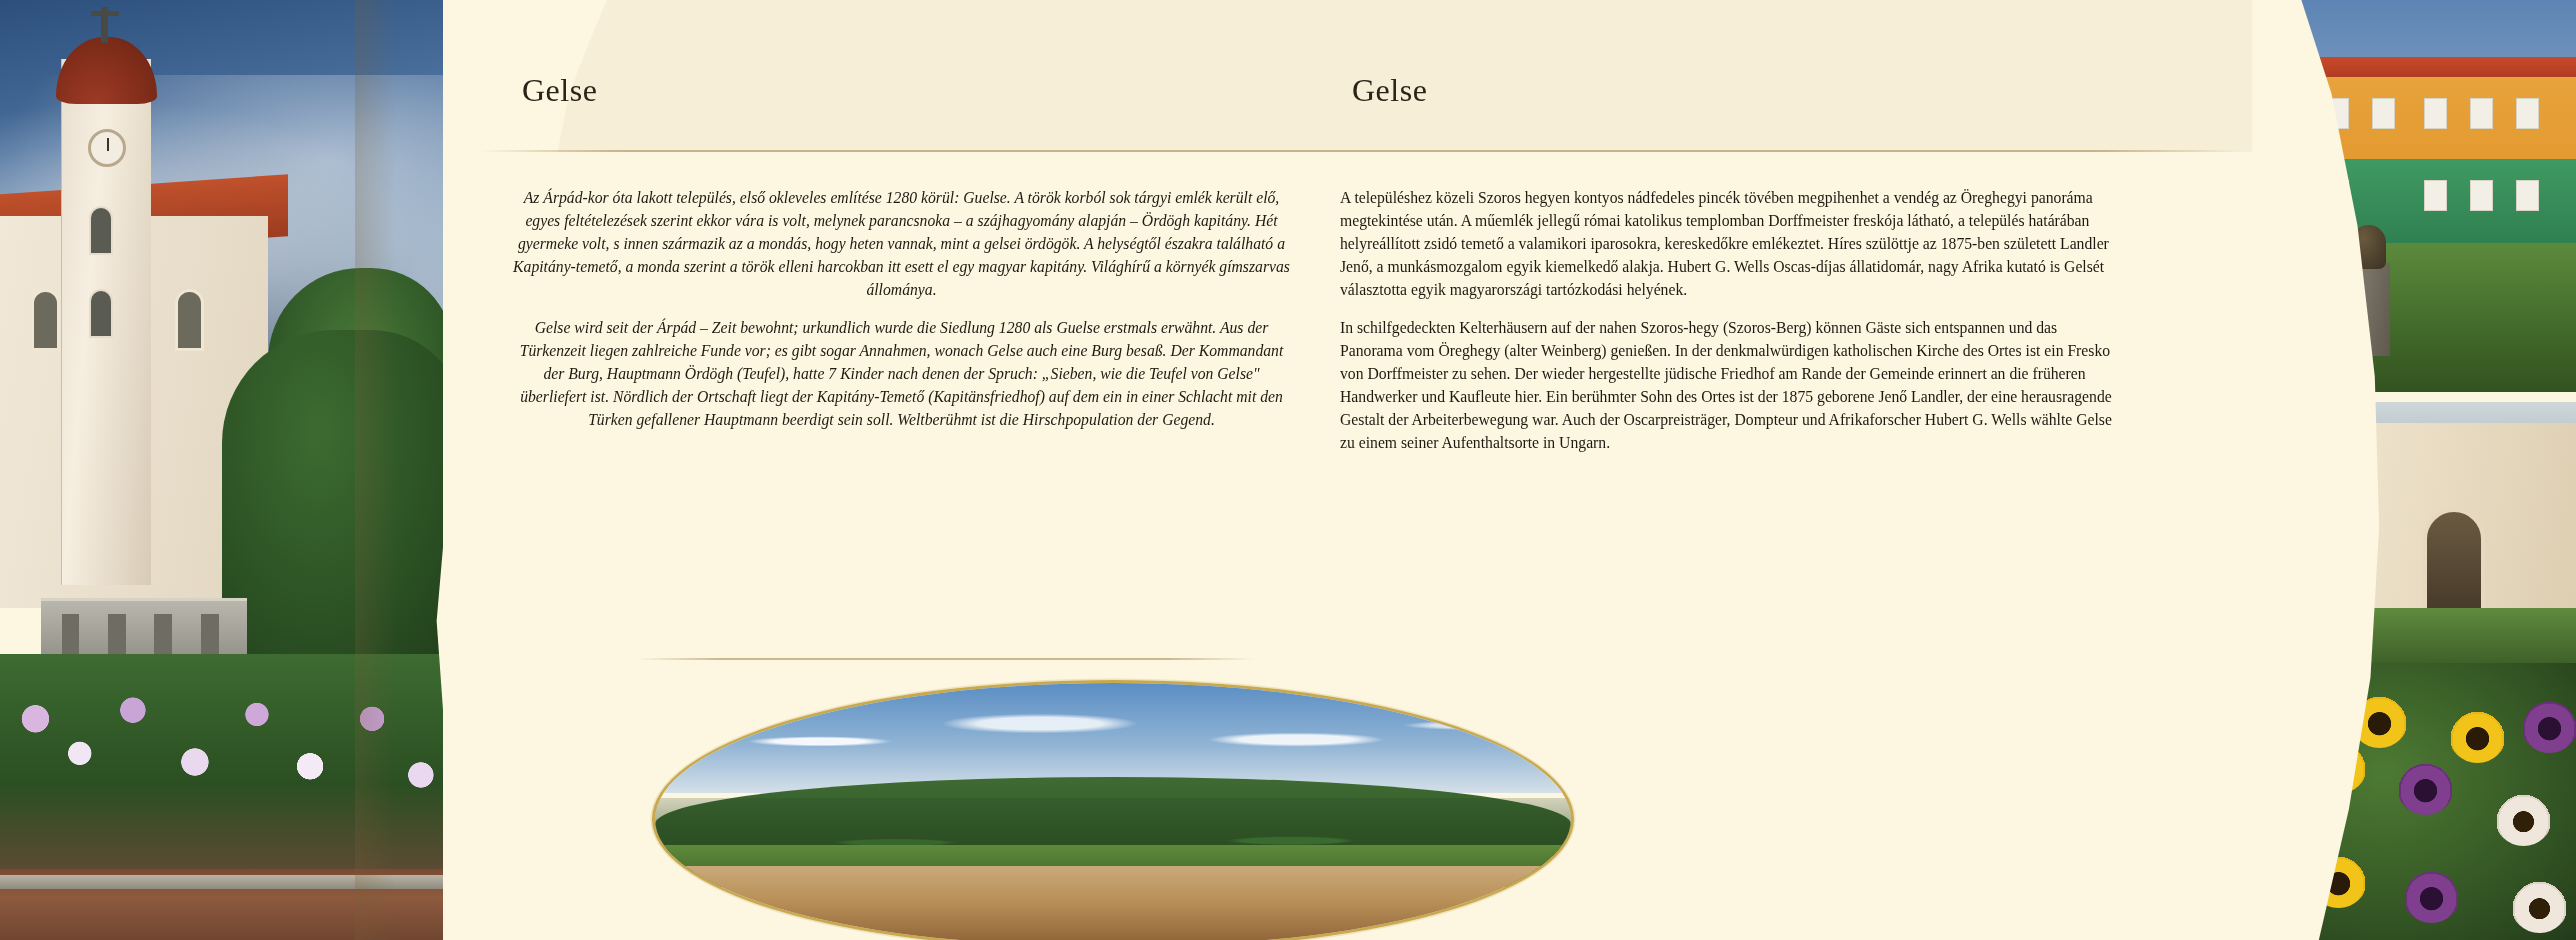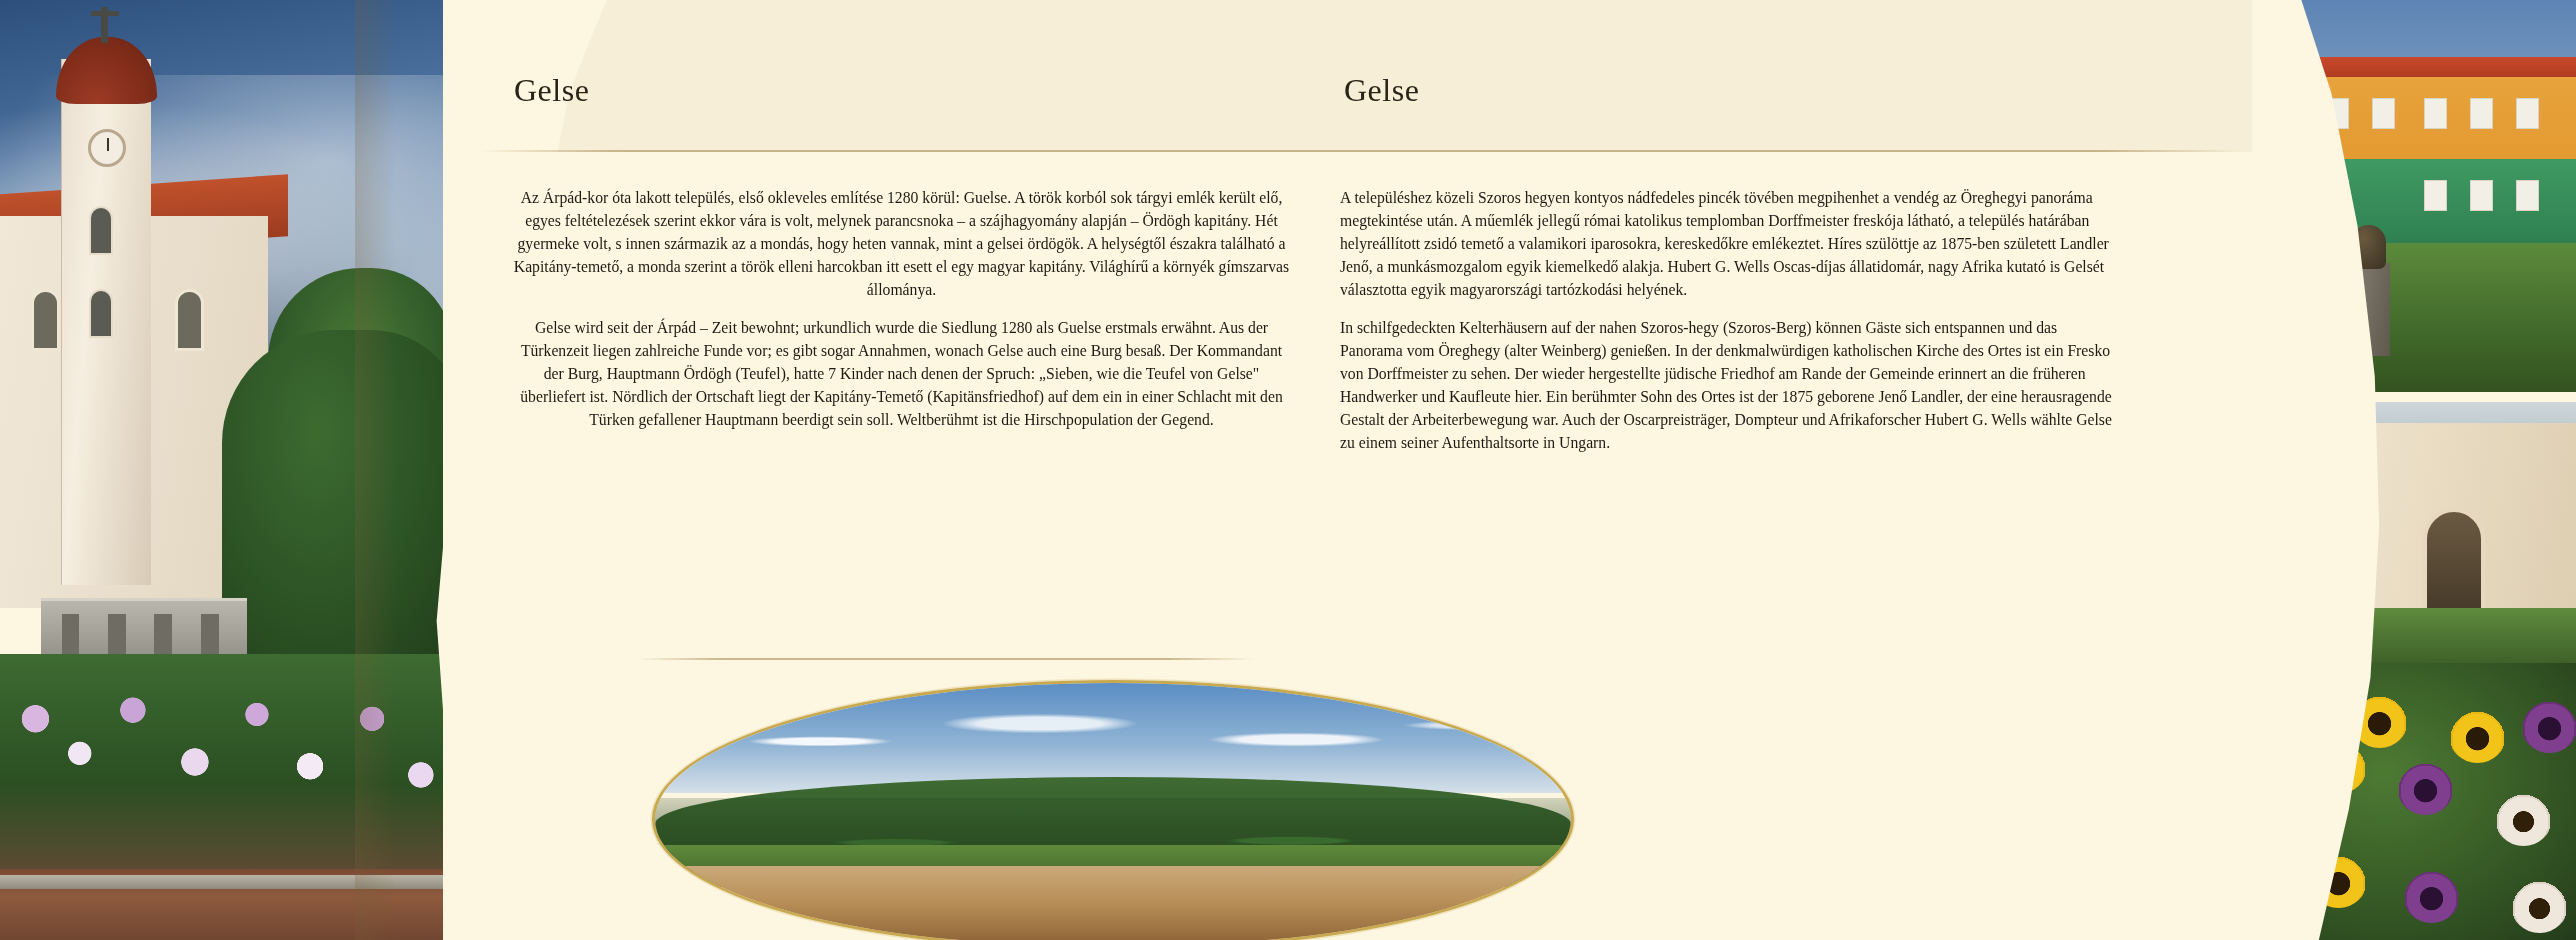--- a/index.html
+++ b/index.html
@@ -226,32 +226,32 @@
     font-family: "Liberation Serif", serif;
     color: #231f17;
   }
   .col-left  { left: 510px;  top: 72px; width: 783px; }
   .col-right { left: 1340px; top: 72px; width: 773px; }
 
   .town-title {
     font-size: 32px;
     letter-spacing: 0.5px;
     color: #2a2418;
-    margin: 0 0 0 4px;
+    margin: 0 0 0 12px;
     font-weight: normal;
   }
   .para {
     font-size: 15.7px;
     line-height: 1.46;
     margin: 0;
     color: #1e1a12;
   }
   .para + .para { margin-top: 15.5px; }
   .left-block { margin-top: 78px; text-align: center; }
-  .left-block .para { text-align: center; }
+  .left-block .para { text-align: center; font-style: italic; }
   .right-block { margin-top: 78px; }
 
   .rule-mid {
     position:absolute; left: 636px; top: 658px; width: 618px; height: 1.5px;
     background: linear-gradient(90deg, rgba(190,170,130,0) 0%, #cbb78b 14%, #cbb78b 86%, rgba(190,170,130,0) 100%);
   }
 
   
   .oval {
     position:absolute; left: 652px; top: 680px; width: 922px; height: 268px;

